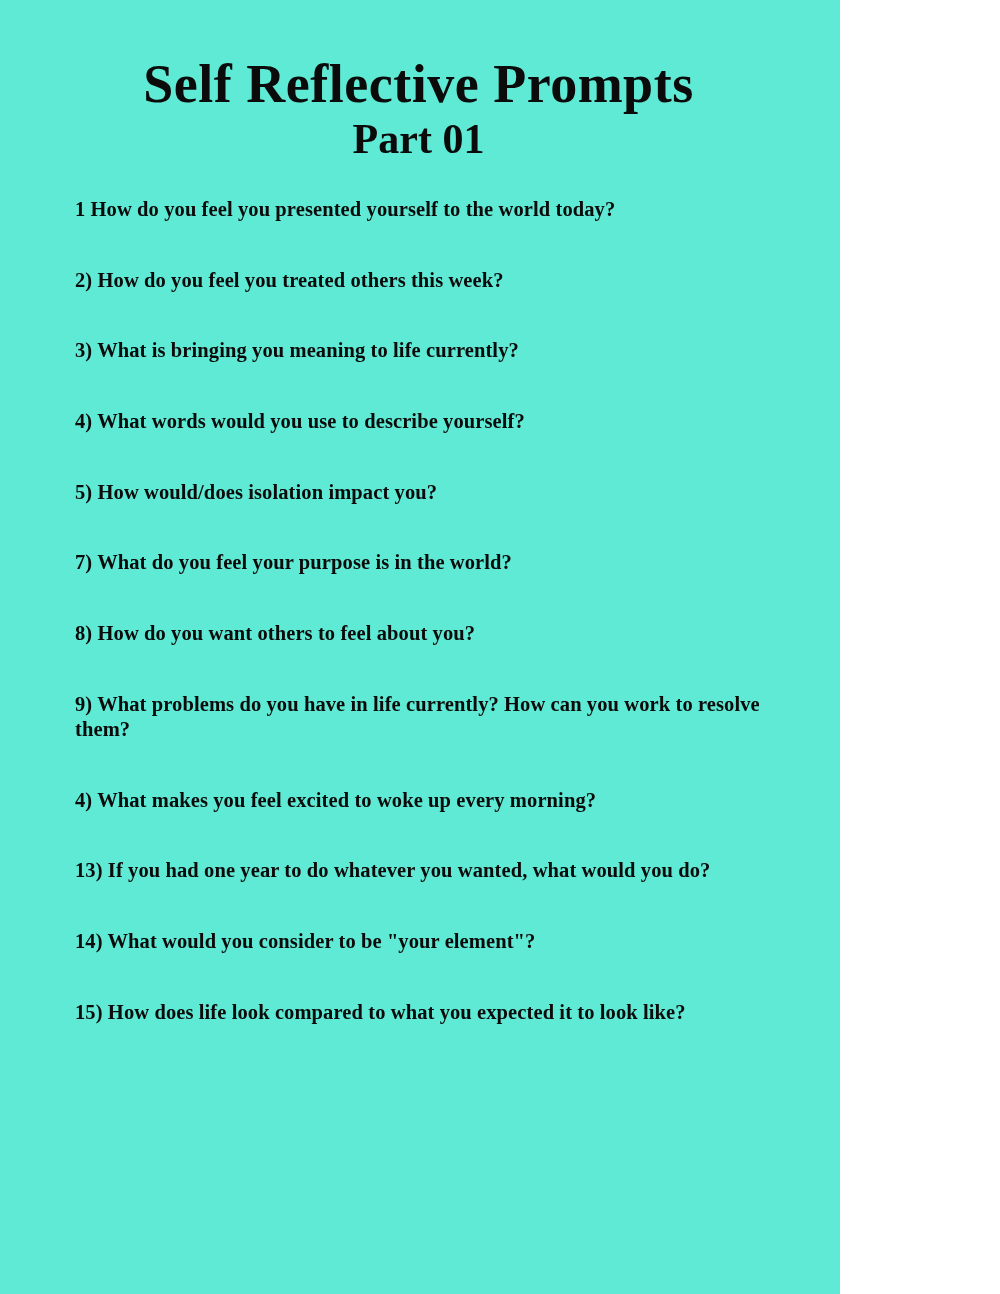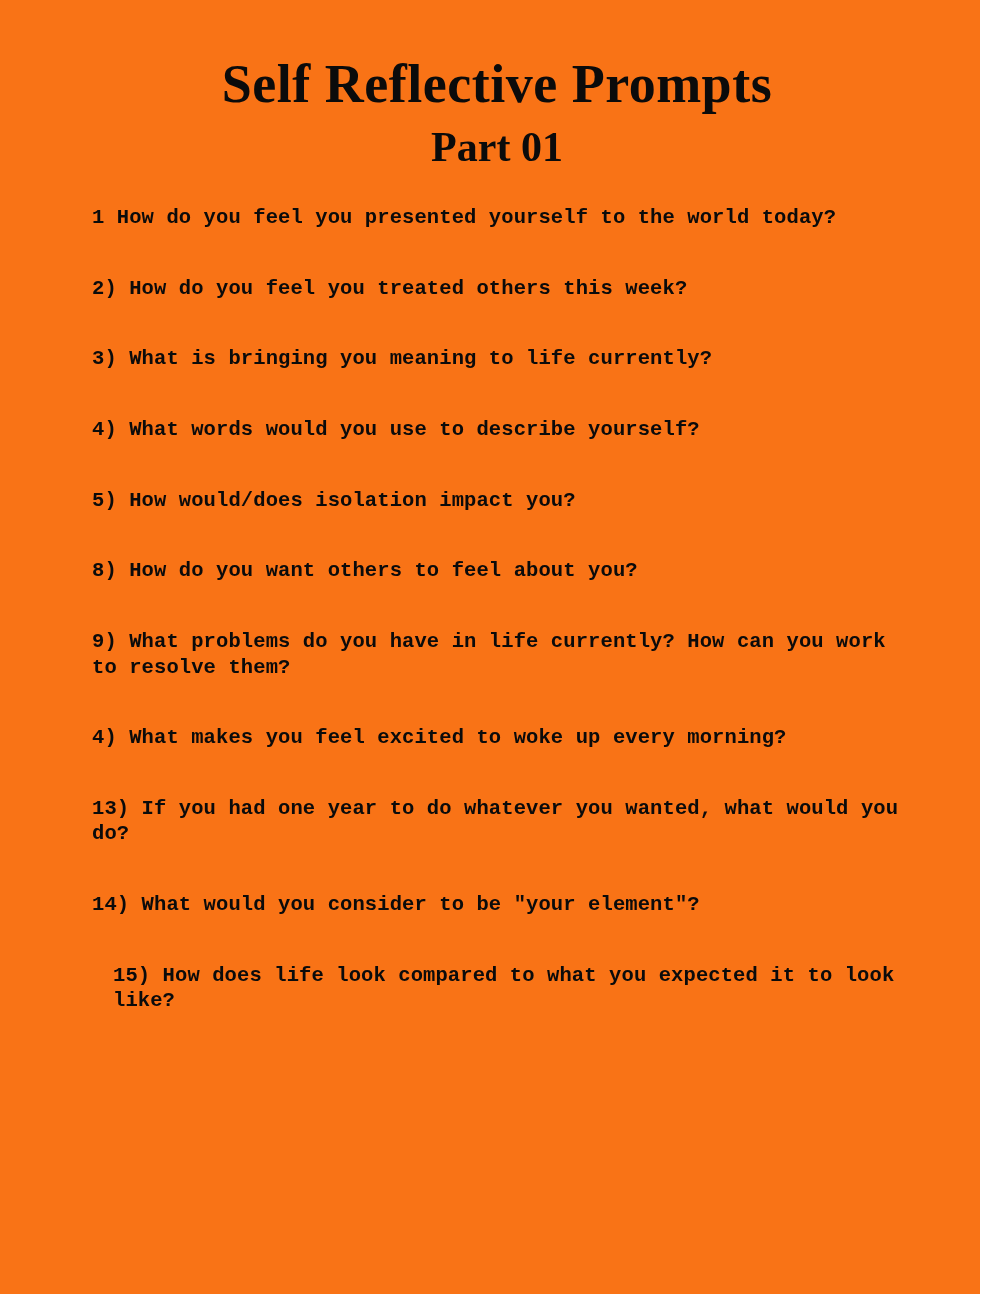--- a/index.html
+++ b/index.html
@@ -9,77 +9,76 @@
   }
   body {
     width: 1000px;
     height: 1294px;
     font-family: "Liberation Serif", "DejaVu Serif", serif;
     color: #0b0b0b;
     overflow: hidden;
   }
   .page {
     position: relative;
-    width: 980px;
+    width: 840px;
     height: 1294px;
-    background: #f97316;
+    background: #5eead4;
     box-sizing: border-box;
-    padding: 56px 70px 0 84px;
+    padding: 56px 70px 0 67px;
   }
   .title-block {
     text-align: center;
     margin: 0 0 34px 0;
   }
   .title-main {
     font-size: 54px;
     font-weight: bold;
     line-height: 1.04;
     letter-spacing: 0.5px;
     margin: 0;
   }
   .title-sub {
     font-size: 42px;
     font-weight: bold;
     line-height: 1.12;
-    margin: 12px 0 0 0;
+    margin: 4px 0 0 0;
   }
   .prompt-list {
     list-style: none;
     margin: 0;
     padding: 0 0 0 8px;
-    font-family: Liberation Mono, monospace;
   }
   .prompt-item {
     font-size: 20.5px;
     font-weight: bold;
     line-height: 1.25;
     margin: 0 0 45px 0;
     letter-spacing: 0.1px;
   }
   .prompt-item:last-child {
     margin-bottom: 0;
-    margin-left: 21px;
   }
 </style>
 </head>
 <body>
 
 <div class="page">
 
   <div class="title-block">
     <h1 class="title-main">Self Reflective Prompts</h1>
     <h2 class="title-sub">Part 01</h2>
   </div>
 
   <ul class="prompt-list">
     <li class="prompt-item">1 How do you feel you presented yourself to the world today?</li>
     <li class="prompt-item">2) How do you feel you treated others this week?</li>
     <li class="prompt-item">3) What is bringing you meaning to life currently?</li>
     <li class="prompt-item">4) What words would you use to describe yourself?</li>
     <li class="prompt-item">5) How would/does isolation impact you?</li>
+    <li class="prompt-item">7) What do you feel your purpose is in the world?</li>
     <li class="prompt-item">8) How do you want others to feel about you?</li>
     <li class="prompt-item">9) What problems do you have in life currently? How can you work to resolve them?</li>
     <li class="prompt-item">4) What makes you feel excited to woke up every morning?</li>
     <li class="prompt-item">13) If you had one year to do whatever you wanted, what would you do?</li>
     <li class="prompt-item">14) What would you consider to be "your element"?</li>
     <li class="prompt-item">15) How does life look compared to what you expected it to look like?</li>
   </ul>
 
 </div>
 

